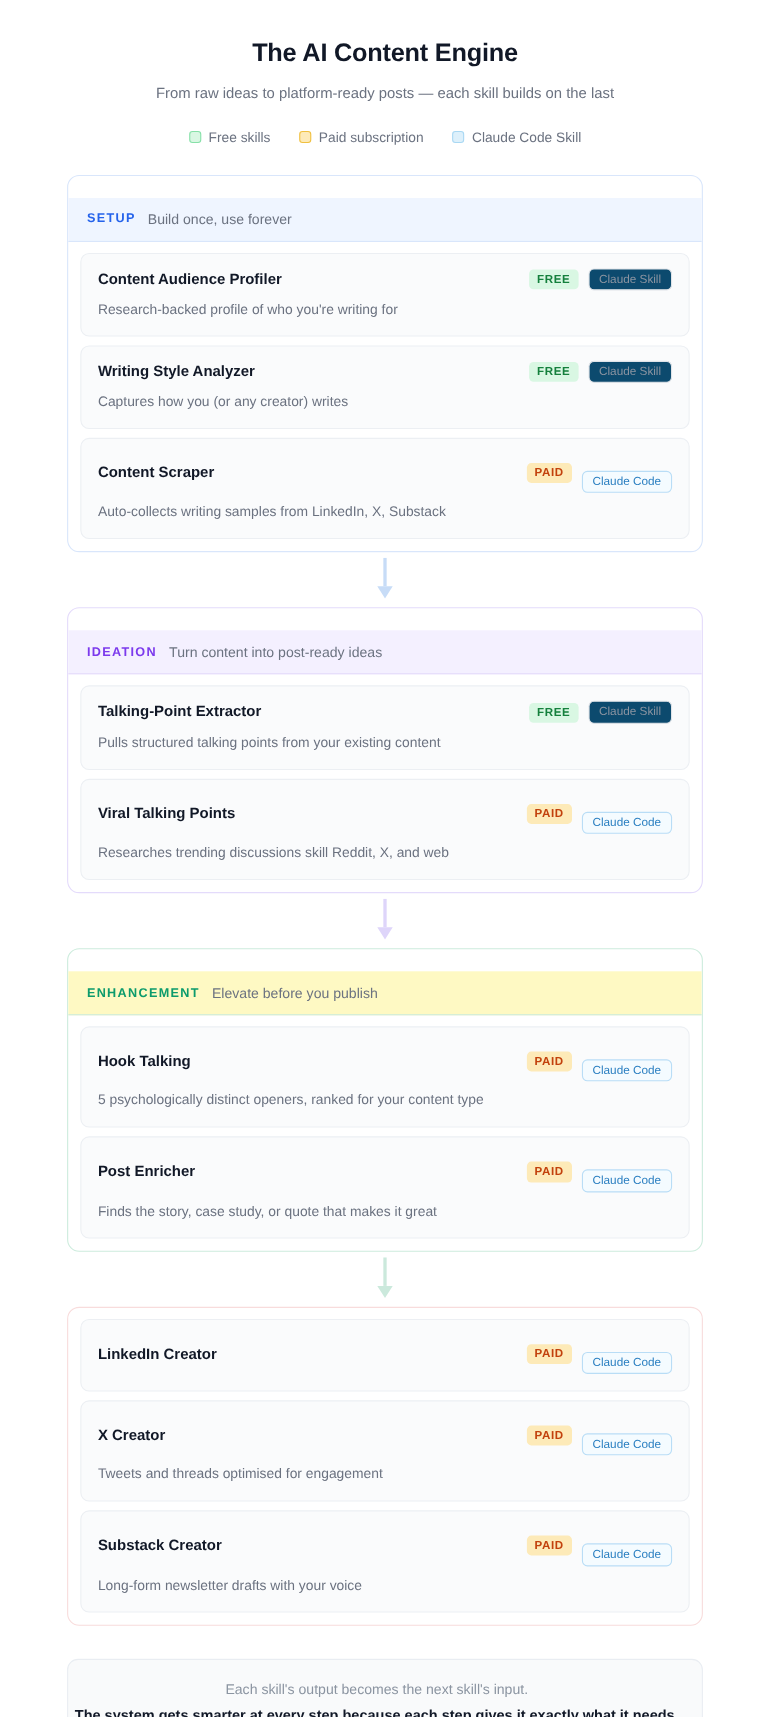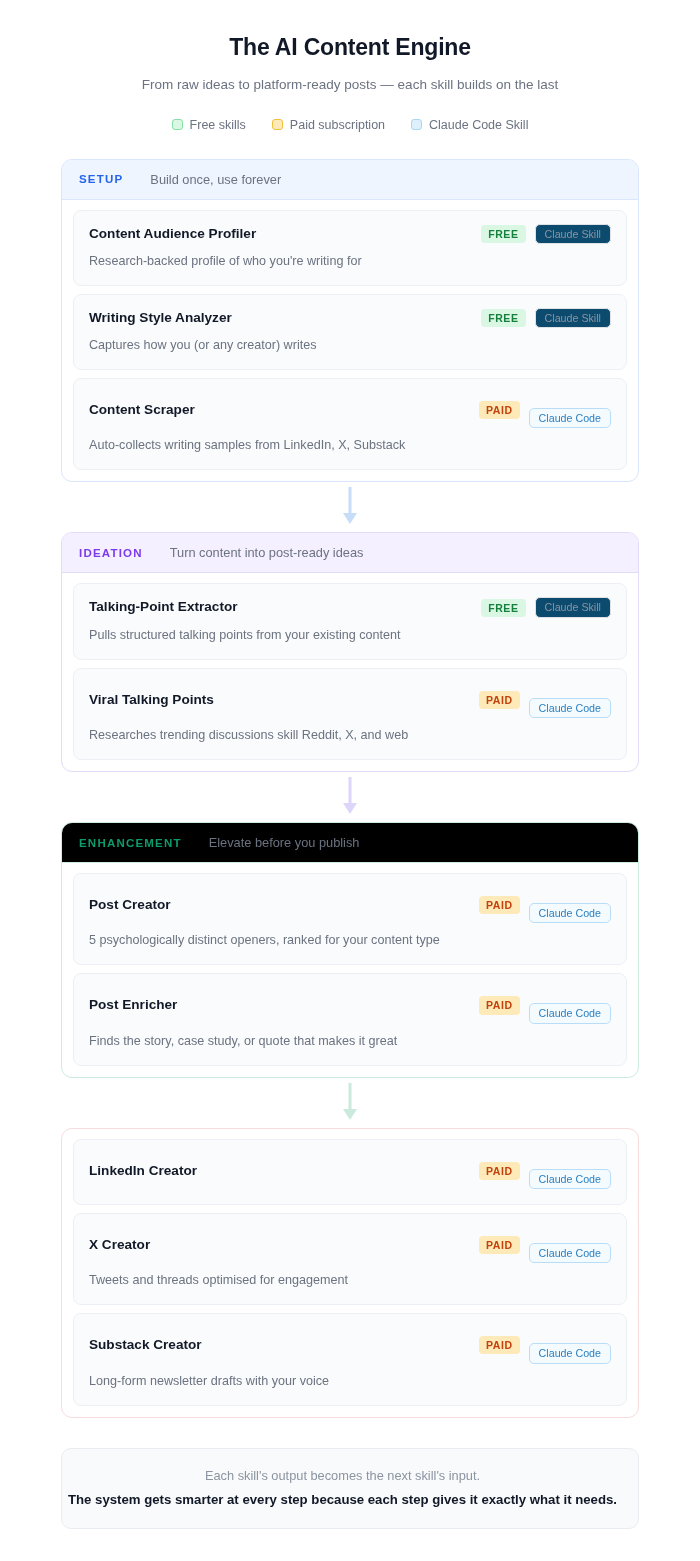--- a/index.html
+++ b/index.html
@@ -77,23 +77,24 @@
     margin: 0 auto;
     border-radius: 11px;
     border: 1px solid #e9edf2;
     background: #ffffff;
     overflow: hidden;
   }
 
   .section-header {
     display: flex;
     align-items: center;
-    gap: 27px;
+    gap: 11px;
     padding: 12px 17px 12px 17px;
     border-bottom: 1px solid rgba(0,0,0,0.04);
+    margin-top: 20px;
   }
 
   .section-tag {
     font-size: 11.5px;
     font-weight: bold;
     letter-spacing: 1.2px;
   }
 
   .section-caption {
     font-size: 12.8px;
@@ -317,28 +318,28 @@
           </div>
         </div>
       </div>
       <div class="connector">
         <svg width="22" height="40" viewBox="0 0 22 40">
           <rect x="9.5" y="0" width="3" height="26" fill="#ded5fa"></rect>
           <polygon points="4,26 18,26 11,37" fill="#ded5fa"></polygon>
         </svg>
       </div>
       <div class="section" style="border-color: rgb(205, 236, 221);">
-        <div class="section-header" style="background: #000000; border-bottom-color: rgb(205, 236, 221);">
+        <div class="section-header" style="background: #fef9c3; border-bottom-color: rgb(205, 236, 221);">
           <span class="section-tag" style="color: rgb(13, 155, 108);">ENHANCEMENT</span>
           <span class="section-caption">Elevate before you publish</span>
         </div>
         <div class="section-body">
           <div class="skill-card">
             <div class="skill-top">
-              <div class="skill-name">Post Creator</div>
+              <div class="skill-name">Hook Talking</div>
               <div class="skill-badges">
                 <span class="badge-tier paid">PAID</span>
                 <span class="badge-kind code">Claude Code</span>
               </div>
             </div>
             <div class="skill-desc">5 psychologically distinct openers, ranked for your content type</div>
           </div>
           <div class="skill-card">
             <div class="skill-top">
               <div class="skill-name">Post Enricher</div>

